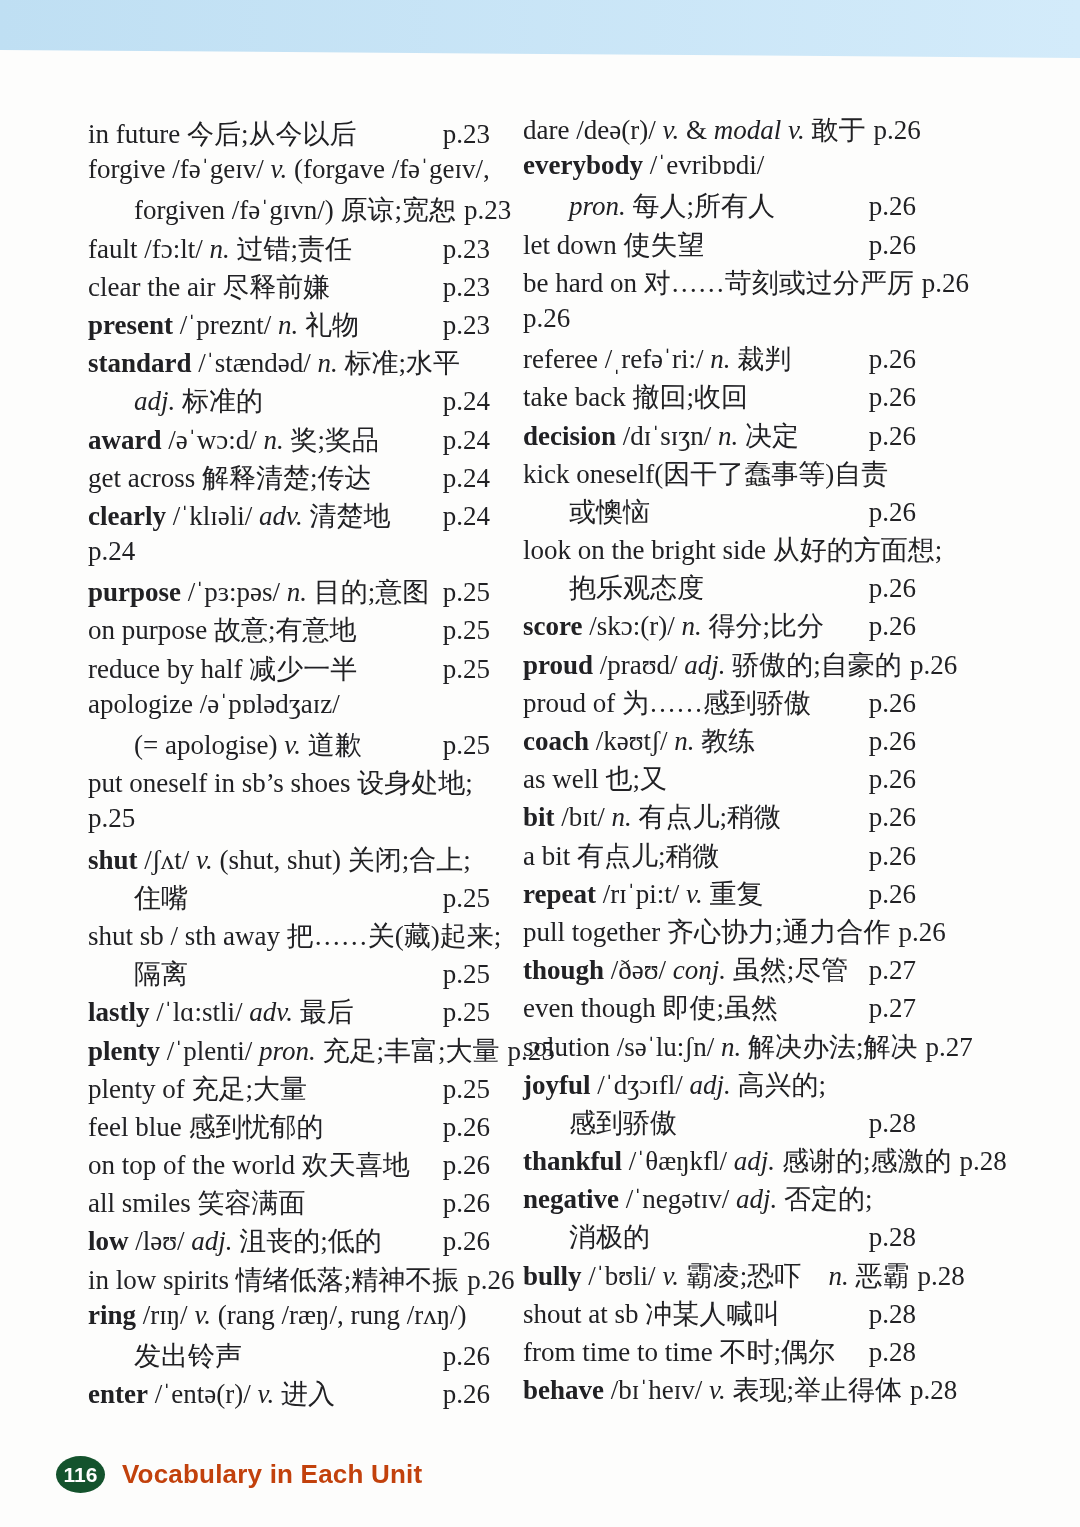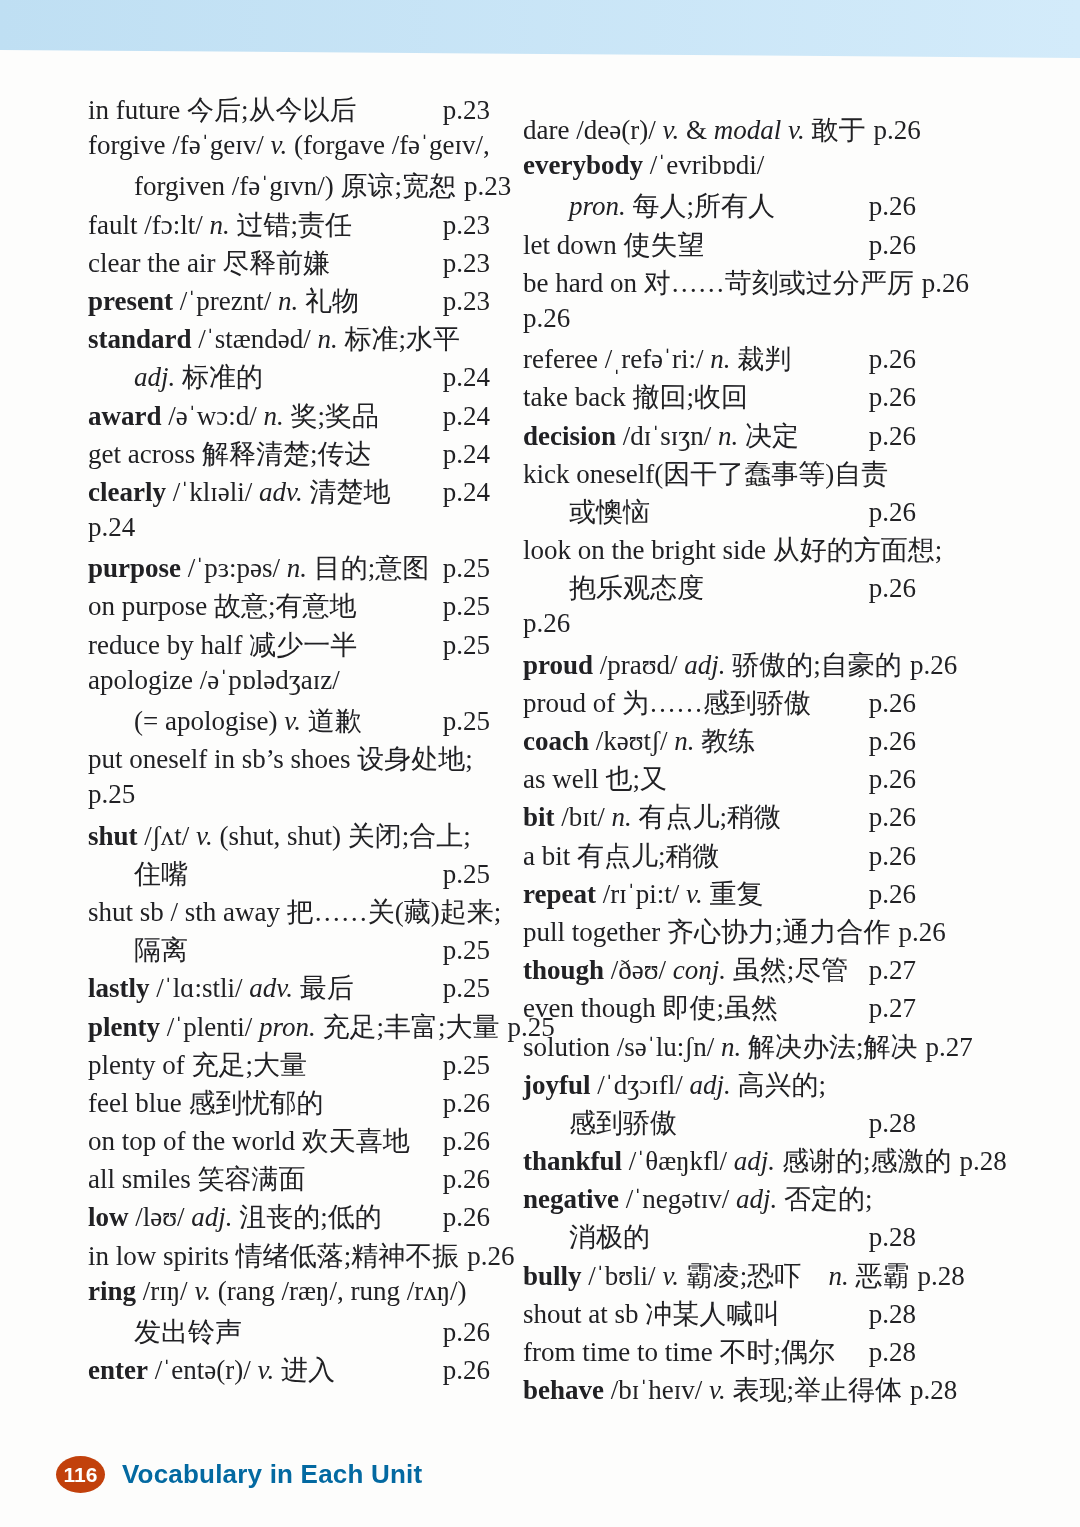--- a/index.html
+++ b/index.html
@@ -11,21 +11,21 @@
   }
   .top-band{
     position:absolute;top:0;left:0;width:1080px;height:58px;
     clip-path:polygon(0 0,100% 0,100% 100%,0 86%);
   }
   .content{
     position:absolute;top:92px;left:88px;
     display:flex;gap:33px;
   }
   .col{display:flex;flex-direction:column;}
-  .col-left{width:402px;}
+  .col-left{width:402px;margin-top:24px;}
   .col-right{width:393px;margin-top:20px;}
   .line{
     display:flex;justify-content:space-between;align-items:baseline;
     height:38.2px;font-size:27px;white-space:nowrap;gap:8px;
   }
   .line .txt{flex:0 0 auto;}
   .line .pg{flex:0 0 auto;text-align:right;}
   .indent .txt{padding-left:46px;}
   .b{font-weight:bold;}
   .i{font-style:italic;}
@@ -232,20 +232,21 @@
       </div>
       <div class="line">
         <span class="txt"><span>look on the bright side 从好的方面想;</span></span>
         <span class="pg"></span>
       </div>
       <div class="line indent">
         <span class="txt"><span>抱乐观态度</span></span>
         <span class="pg">p.26</span>
       </div>
       <div class="line">
+        <span class="txt"><span class="b">score</span><span> /skɔ:(r)/ </span><span class="i">n.</span><span> 得分;比分</span></span>
         <span class="pg">p.26</span>
       </div>
       <div class="line">
         <span class="txt"><span class="b">proud</span><span> /praʊd/ </span><span class="i">adj.</span><span> 骄傲的;自豪的</span></span>
         <span class="pg">p.26</span>
       </div>
       <div class="line">
         <span class="txt"><span>proud of 为……感到骄傲</span></span>
         <span class="pg">p.26</span>
       </div>
@@ -318,15 +319,15 @@
         <span class="pg">p.28</span>
       </div>
       <div class="line">
         <span class="txt"><span class="b">behave</span><span> /bɪˈheɪv/ </span><span class="i">v.</span><span> 表现;举止得体</span></span>
         <span class="pg">p.28</span>
       </div>
     </div>
 </div>
 
 <div class="footer">
-  <div class="badge" style="background: #c2410c;">116</div>
-  <div class="footer-label" style="color: #0369a1;">Vocabulary in Each Unit</div>
+  <div class="badge" style="background: #14532d;">116</div>
+  <div class="footer-label" style="color: #c2410c;">Vocabulary in Each Unit</div>
 </div>
 
 </body></html>

